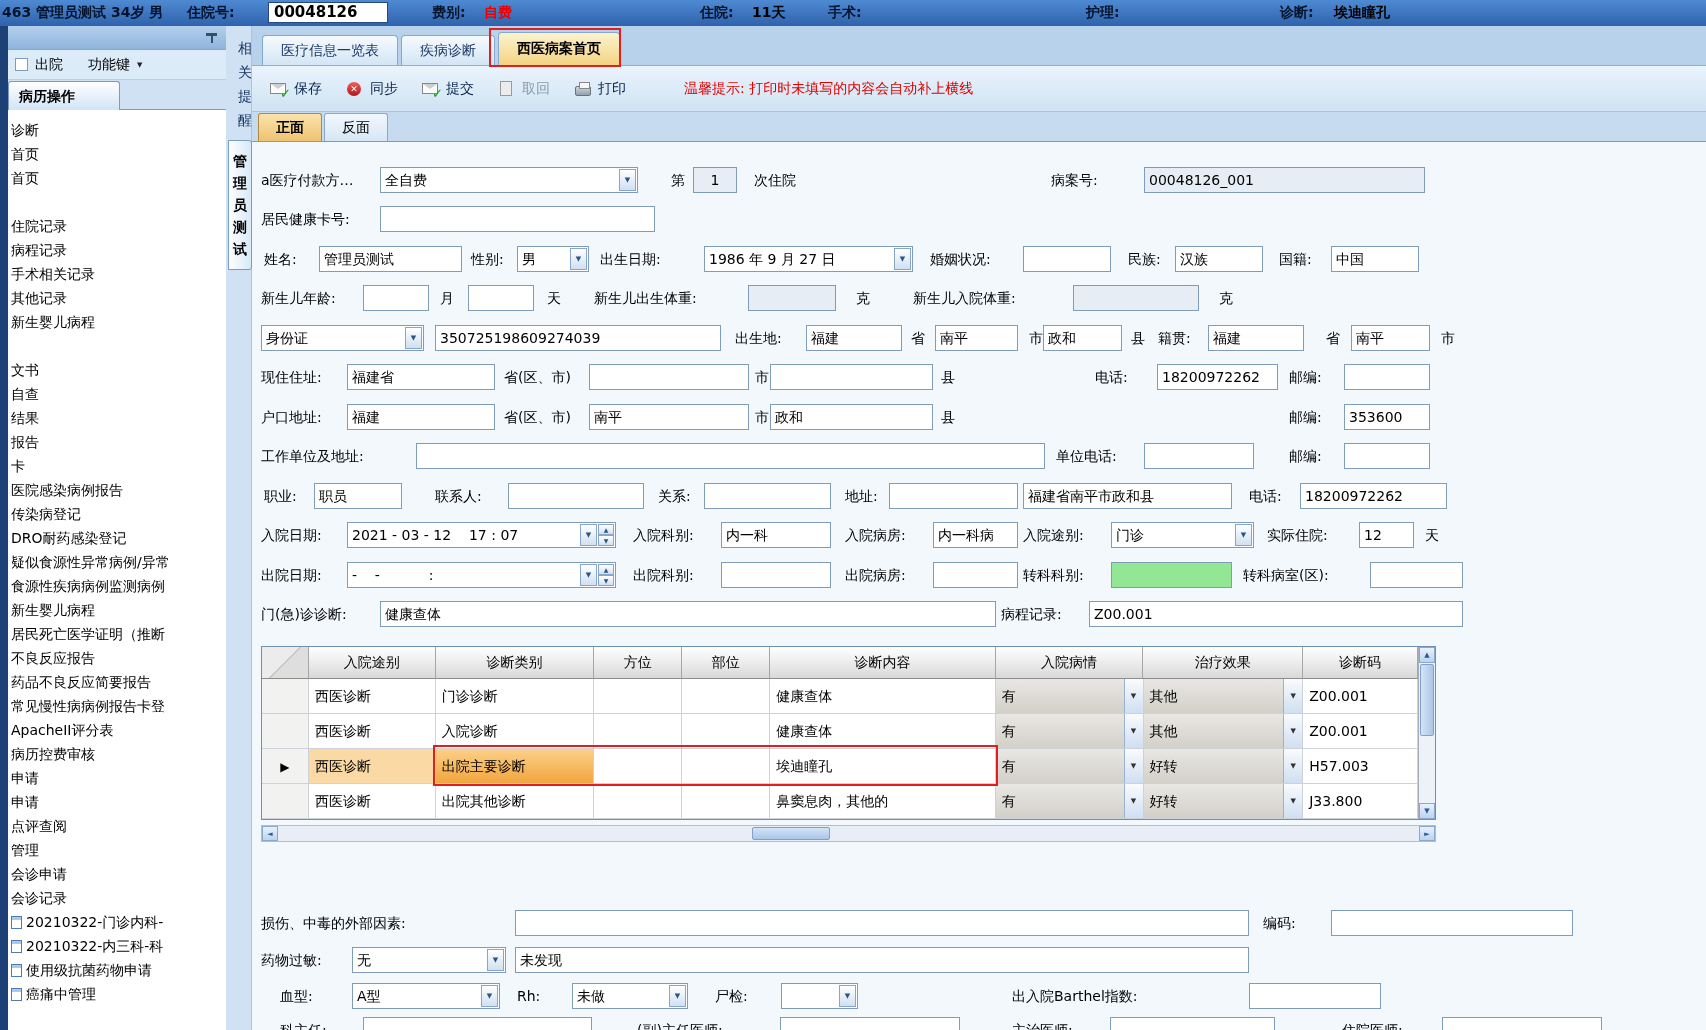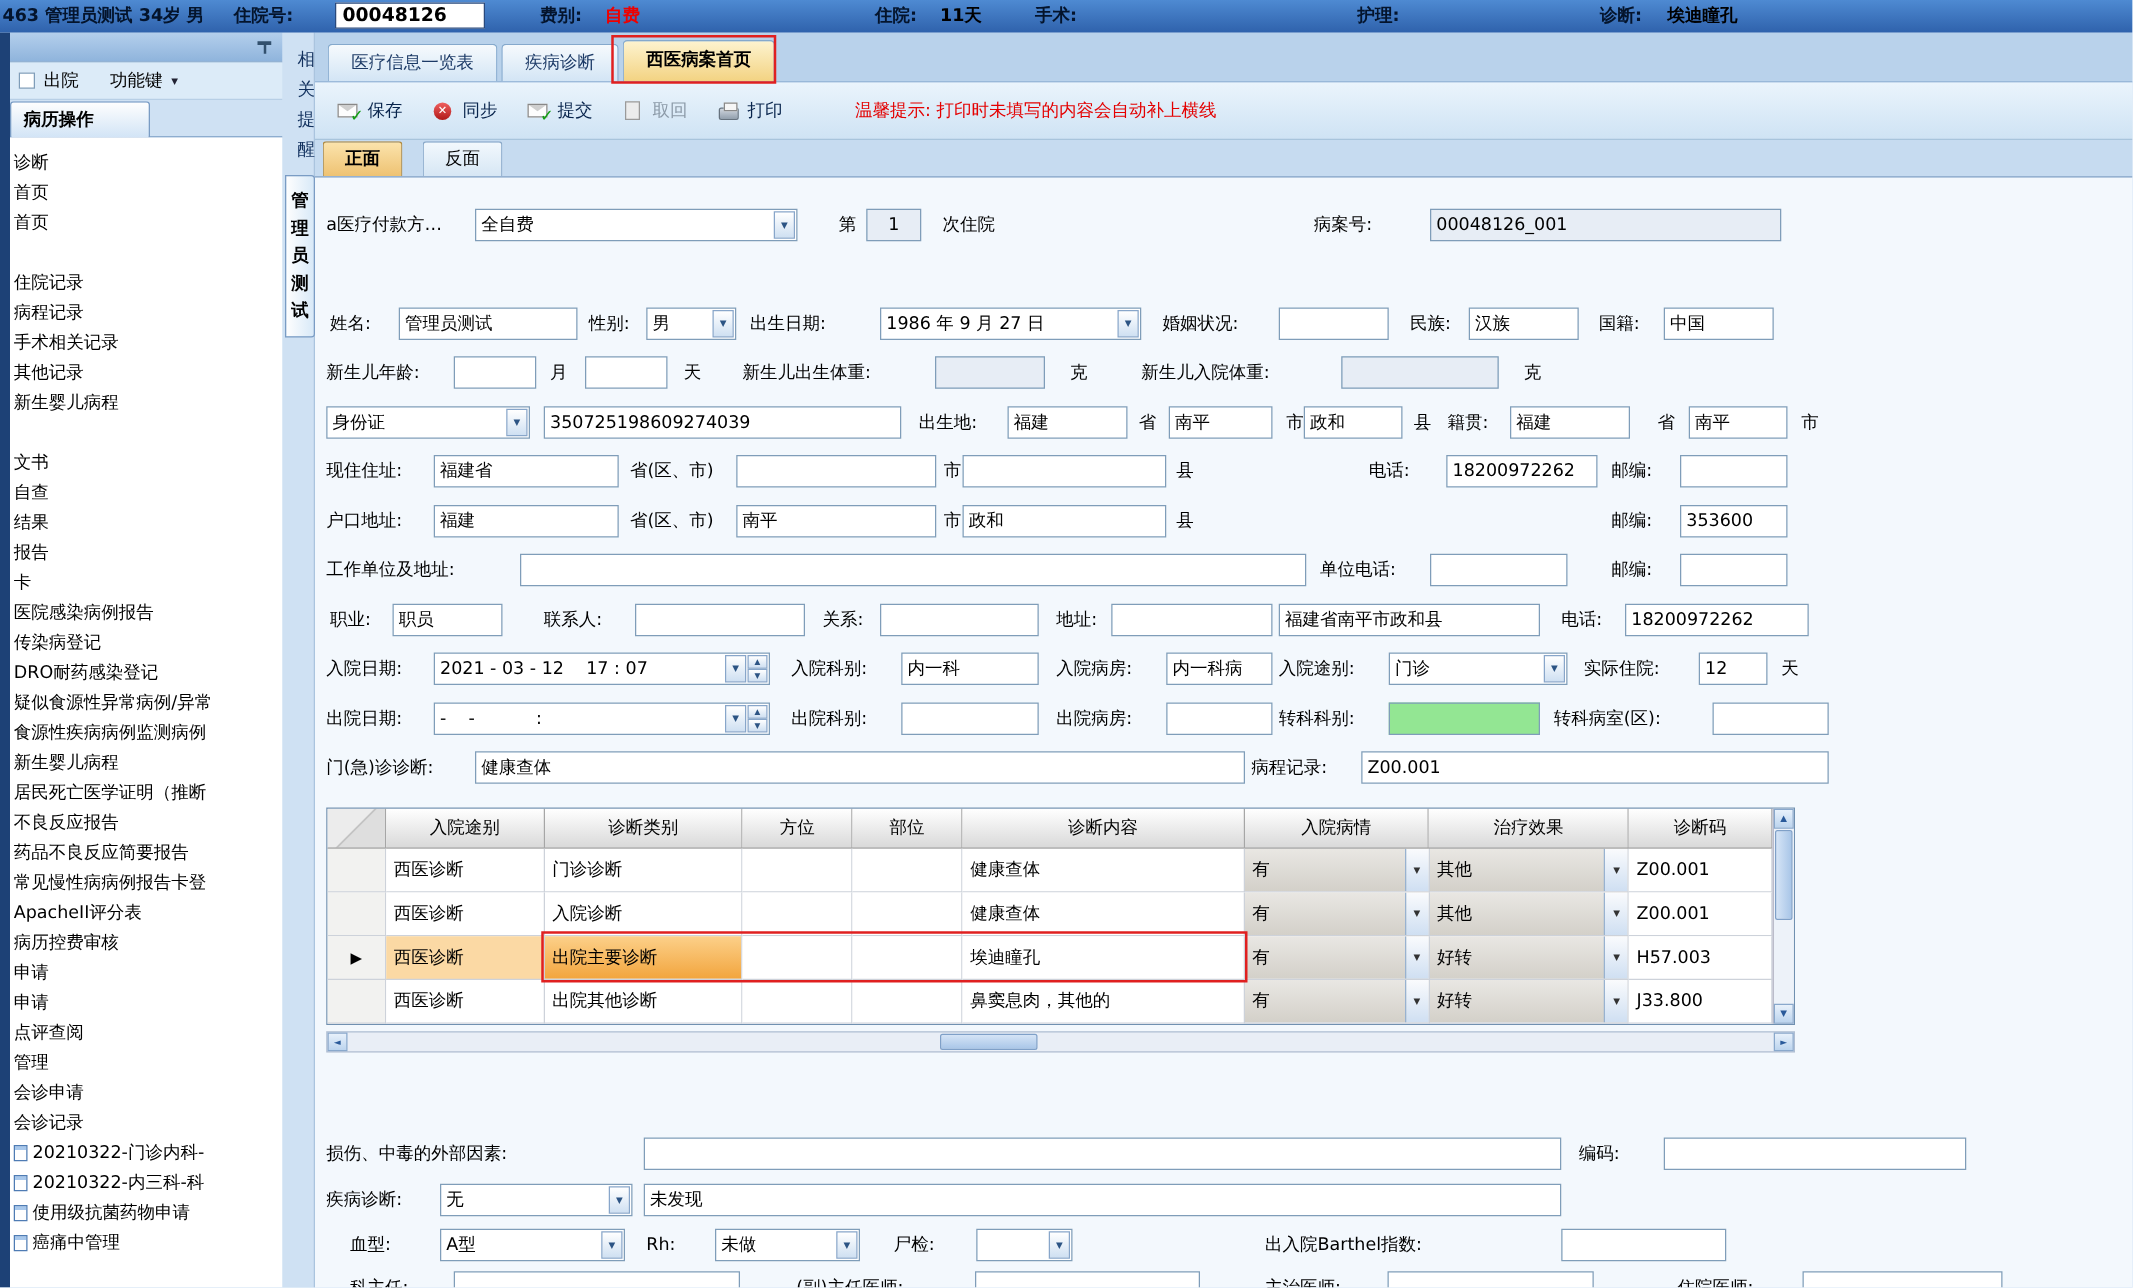--- a/index.html
+++ b/index.html
@@ -45,21 +45,21 @@
 .tbtn.disabled{color:#8c9aa8}
 .tb-icon{position:relative;width:18px;height:18px;flex:none}
 .env{position:absolute;left:0;top:3px;width:16px;height:11px;background:#fdfdfd;border:1px solid #888}
 .env::after{content:"";position:absolute;left:0;top:0;border-left:7px solid transparent;border-right:7px solid transparent;border-top:5px solid #cfcfcf}
 .chk{position:absolute;right:-3px;bottom:-2px;color:#14a014;font-weight:bold;font-size:13px;line-height:1}
 .syncic{position:absolute;left:1px;top:2px;width:14px;height:14px;border-radius:50%;background:linear-gradient(#f06060,#b01818);color:#fff;font-size:9px;font-weight:bold;text-align:center;line-height:14px}
 .docic{position:absolute;left:2px;top:1px;width:12px;height:15px;background:#ececec;border:1px solid #9a9a9a}
 .prn{position:absolute;left:1px;top:6px;width:16px;height:10px;background:linear-gradient(#cfd6de,#93a0ae);border:1px solid #66727e;border-radius:2px}
 .prn::before{content:"";position:absolute;top:-5px;left:3px;width:9px;height:5px;background:#f6f6f6;border:1px solid #888}
 .tip{color:#e40000;font-size:14px;margin-left:34px;white-space:nowrap}
-.subtabs{position:absolute;left:0;top:86px;right:0;height:29px;background:#c6dbf0;display:flex;align-items:flex-end;padding-left:6px;gap:16px}
+.subtabs{position:absolute;left:0;top:86px;right:0;height:29px;background:#c6dbf0;display:flex;align-items:flex-end;padding-left:6px;gap:2px}
 .stab{height:28px;line-height:26px;padding:0 17px;border:1px solid #8aa8c8;border-bottom:none;border-radius:3px 3px 0 0;background:linear-gradient(#f2f8fd,#d6e6f4);font-size:14px}
 .stab.active{background:linear-gradient(#fbe3ac,#eec272);font-weight:bold;border-color:#b08a40}
 
 
 .fpanel{position:absolute;left:0;top:115px;right:0;bottom:0;background:#f3f8fd;border-top:1px solid #7a9cc4;overflow:hidden}
 .frow{position:absolute;left:0;right:0;height:28px}
 .lbl{position:absolute;top:1px;line-height:26px;font-size:14px;white-space:nowrap}
 .inp{position:absolute;top:1px;height:26px;background:#fff;border:1px solid #7f9db9;font-size:14px;line-height:24px;padding:0 4px;white-space:nowrap;overflow:hidden}
 .inp.ro{background:#e7edf5}
 .inp.green{background:#93e693}
@@ -399,20 +399,24 @@
         <span class="cv">全自费</span>
           <span class="cbtn">▼</span>
       </div>
       <span class="lbl" style="left:419px">第</span>
       <div class="inp ro" style="left:441px;width:44px;text-align:center">1</div>
       <span class="lbl" style="left:502px">次住院</span>
       <span class="lbl" style="left:799px">病案号:</span>
       <div class="inp ro" style="left:892px;width:281px">00048126_001</div>
     </div>
 
+    <div class="frow" style="top:63px">
+      <span class="lbl" style="left:9px">居民健康卡号:</span>
+      <div class="inp" style="left:128px;width:275px"></div>
+    </div>
 
     <div class="frow" style="top:103px">
       <span class="lbl" style="left:12px">姓名:</span>
       <div class="inp" style="left:67px;width:143px">管理员测试</div>
       <span class="lbl" style="left:219px">性别:</span>
       <div class="combo" style="left:265px;width:72px">
         <span class="cv">男</span>
           <span class="cbtn">▼</span>
       </div>
       <span class="lbl" style="left:348px">出生日期:</span>
@@ -666,21 +670,21 @@
 
 
     <div class="frow" style="top:767px">
       <span class="lbl" style="left:9px">损伤、中毒的外部因素:</span>
       <div class="inp" style="left:263px;width:734px"></div>
       <span class="lbl" style="left:1011px">编码:</span>
       <div class="inp" style="left:1079px;width:242px"></div>
     </div>
 
     <div class="frow" style="top:804px">
-      <span class="lbl" style="left:9px">疾病诊断:</span>
+      <span class="lbl" style="left:9px">药物过敏:</span>
       <div class="combo" style="left:100px;width:154px">
         <span class="cv">无</span>
           <span class="cbtn">▼</span>
       </div>
       <div class="inp" style="left:263px;width:734px">未发现</div>
     </div>
 
     <div class="frow" style="top:840px">
       <span class="lbl" style="left:28px">血型:</span>
       <div class="combo" style="left:100px;width:148px">

